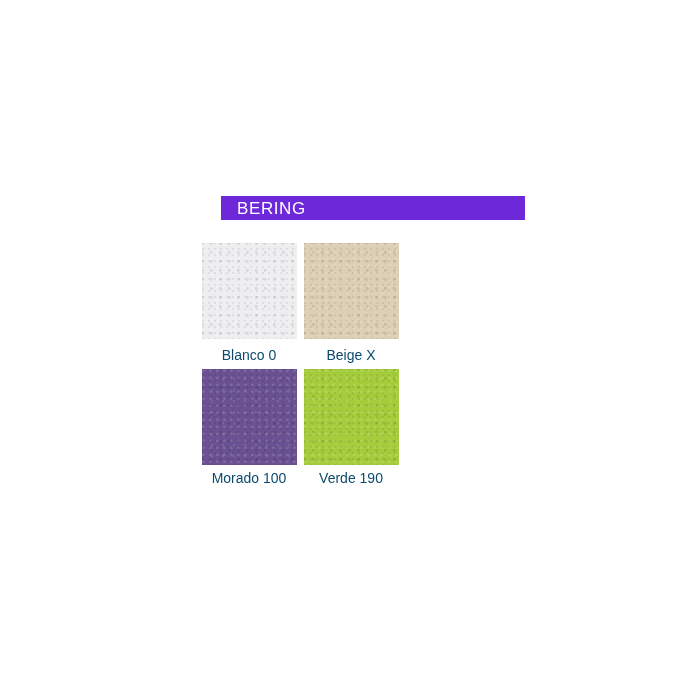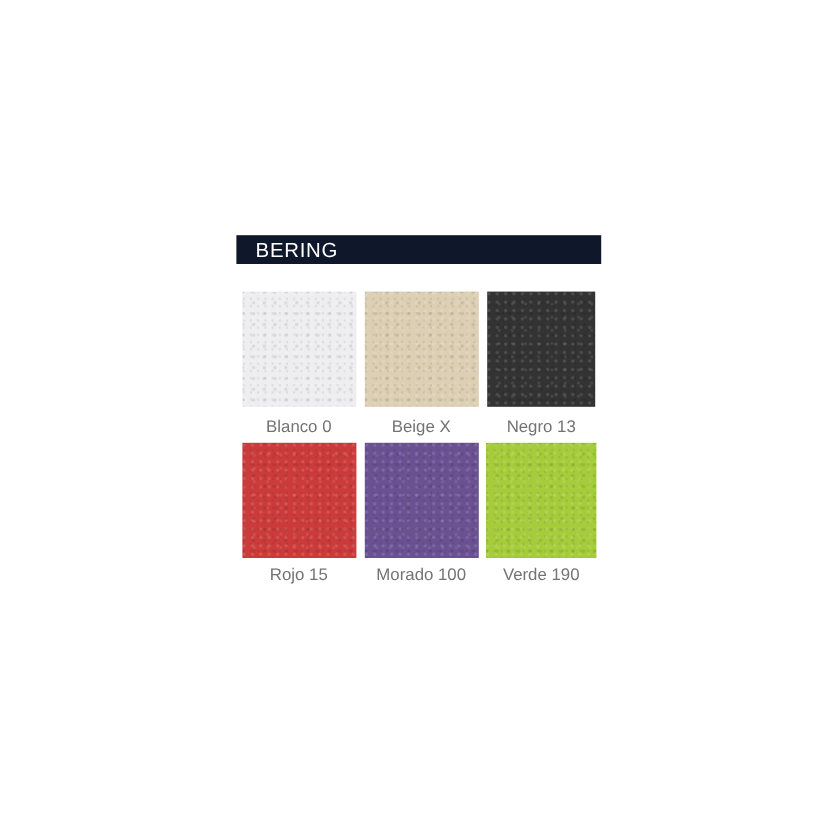--- a/index.html
+++ b/index.html
@@ -88,63 +88,55 @@
       radial-gradient(circle at 70% 60%, rgba(0,0,0,0.09) 0 1.2px, transparent 1.7px),
       radial-gradient(circle at 45% 85%, rgba(255,255,255,0.10) 0 1px, transparent 1.5px),
       radial-gradient(circle at 90% 15%, rgba(0,0,0,0.07) 0 1px, transparent 1.5px);
     background-size: 7px 7px, 9px 9px, 11px 11px, 6px 6px;
     background-position: 0 0, 3px 4px, 5px 1px, 2px 5px;
     pointer-events: none;
   }
 
   .swatch-label {
     font-size: 14px;
-    color: #737373;
+    color: #0c4a6e;
     line-height: 1;
     padding-top: 8px;
     white-space: nowrap;
     font-family: "Liberation Sans", sans-serif;
   }
   #row-1 .swatch-label { padding-top: 9px; }
   #row-2 .swatch-label { padding-top: 6px; }
 </style>
 </head>
 <body style="background: rgb(255, 255, 255);">
 
 <div id="color-card">
 
-  <div id="title-bar" style="background: #0f172a;">
+  <div id="title-bar" style="background: #6d28d9; margin-left: 24px;">
     <span class="title-text" style="color: rgb(255, 255, 255);">BERING</span>
   </div>
 
   <div class="swatch-row" id="row-1">
 
     <div class="swatch-cell">
       <div class="swatch-chip" style="background-color: rgb(238, 238, 240);"></div>
       <div class="swatch-label">Blanco 0</div>
     </div>
 
     <div class="swatch-cell">
       <div class="swatch-chip" style="background-color: rgb(220, 207, 180);"></div>
       <div class="swatch-label">Beige X</div>
     </div>
 
-    <div class="swatch-cell">
-      <div class="swatch-chip" style="background-color: rgb(51, 51, 51);"></div>
-      <div class="swatch-label">Negro 13</div>
-    </div>
 
   </div>
 
   <div class="swatch-row" id="row-2">
 
-    <div class="swatch-cell">
-      <div class="swatch-chip" style="background-color: rgb(204, 59, 59);"></div>
-      <div class="swatch-label">Rojo 15</div>
-    </div>
 
     <div class="swatch-cell">
       <div class="swatch-chip" style="background-color: rgb(106, 81, 146);"></div>
       <div class="swatch-label">Morado 100</div>
     </div>
 
     <div class="swatch-cell">
       <div class="swatch-chip" style="background-color: rgb(165, 204, 59);"></div>
       <div class="swatch-label">Verde 190</div>
     </div>

